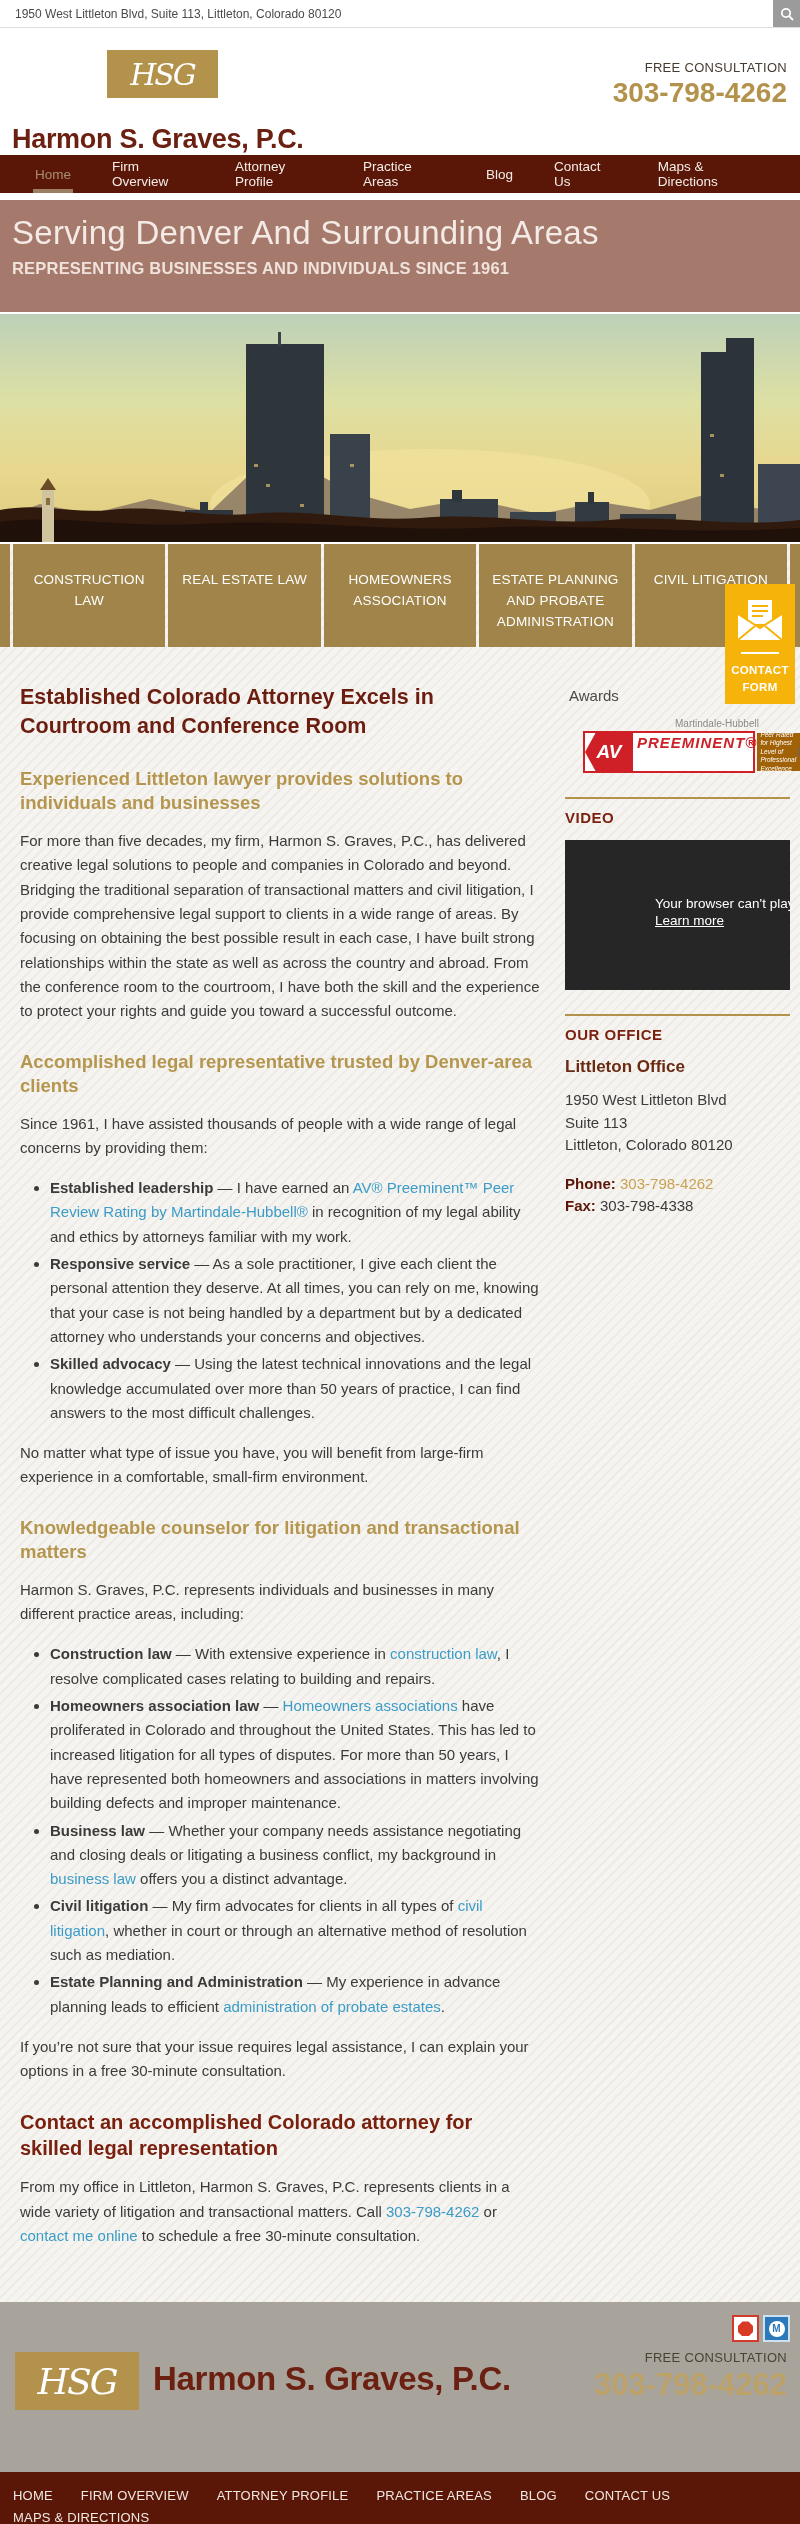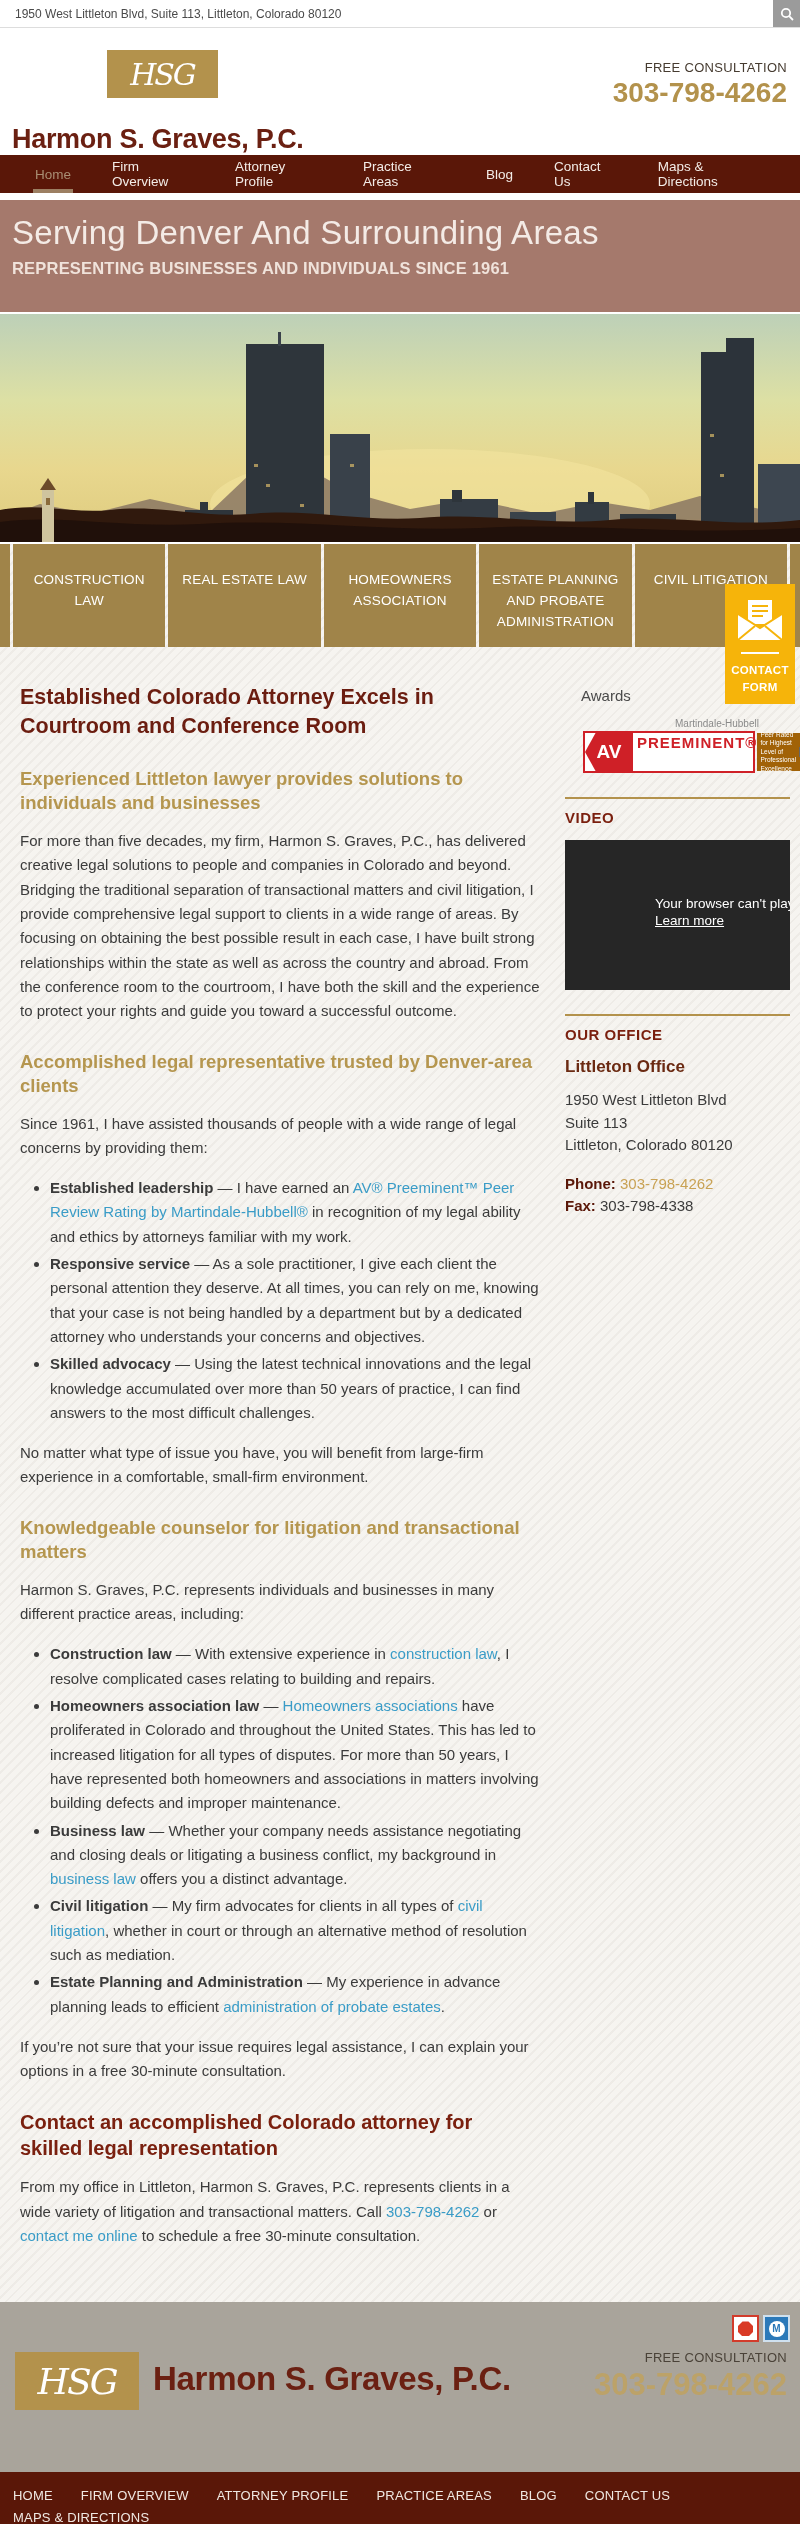--- a/index.html
+++ b/index.html
@@ -54,24 +54,24 @@
   .content h1 { font-size:21.5px; color:#6b1d10; line-height:1.35; margin-top:16px; }
   .content h2.gold { font-size:18.5px; color:#b5964f; line-height:1.3; margin:26px 0 6px; }
   .content h2.maroon { font-size:20px; color:#7a200f; line-height:1.3; margin:26px 0 6px; }
   .content p { font-size:15px; line-height:1.62; margin:14px 0; color:#3b3b3b; }
   .content ul { margin:16px 0 16px 0; padding-left:30px; }
   .content li { font-size:15px; line-height:1.62; margin-bottom:3px; }
   a.inline-link { color:#3a9cc7; text-decoration:none; }
 
   
   .sidebar { width:225px; margin-top:16px; }
-  .awards-heading { font-size:15px; color:#4a4a4a; margin:4px 16px 14px; }
+  .awards-heading { font-size:15px; color:#4a4a4a; margin:4px 4px 14px; }
   .badge { width:172px; margin-left:18px; }
   .badge-brand { font-size:10px; color:#8a8a8a; padding-left:92px; margin-bottom:2px; white-space:nowrap; }
-  .badge-body { display:flex; border:2px solid #cf2027; background:#fff; height:42px; }
+  .badge-body { display:flex; border:2px solid #cf2027; background:#fff; height:42px;font-style:italic; }
   .badge-av { width:48px; background:#cf2027; color:#fff; font-weight:bold; font-size:19px; display:flex; align-items:center; justify-content:center; clip-path:polygon(0 50%, 22% 0, 100% 0, 100% 100%, 22% 100%); flex:none; }
   .badge-right { flex:1; display:flex; flex-direction:row; }
   .badge-name { color:#cf2027; font-weight:bold; font-size:15px; letter-spacing:1px; padding:1px 0 0 4px; }
   .badge-sub { background:#a16207; color:#fff; flex:1; display:flex; align-items:center;justify-content:space-between; }
   .badge-tagline { font-size:6.5px; line-height:1.3; padding:0 3px; flex:1; }
   .badge-year { font-size:9px; font-weight:bold; border-left:1px solid #666; padding:0 5px; }
   .sb-section { border-top:2px solid #b3924c; margin-top:24px; padding-top:10px; }
   .sb-heading { font-size:15px; font-weight:bold; color:#7a1f0e; letter-spacing:0.5px; margin-bottom:14px; }
   .video-box { width:225px; height:150px; background:#262626; color:#fff; padding:56px 0 0 90px; }
   .video-msg { font-size:13.5px; white-space:nowrap; overflow:hidden; }

